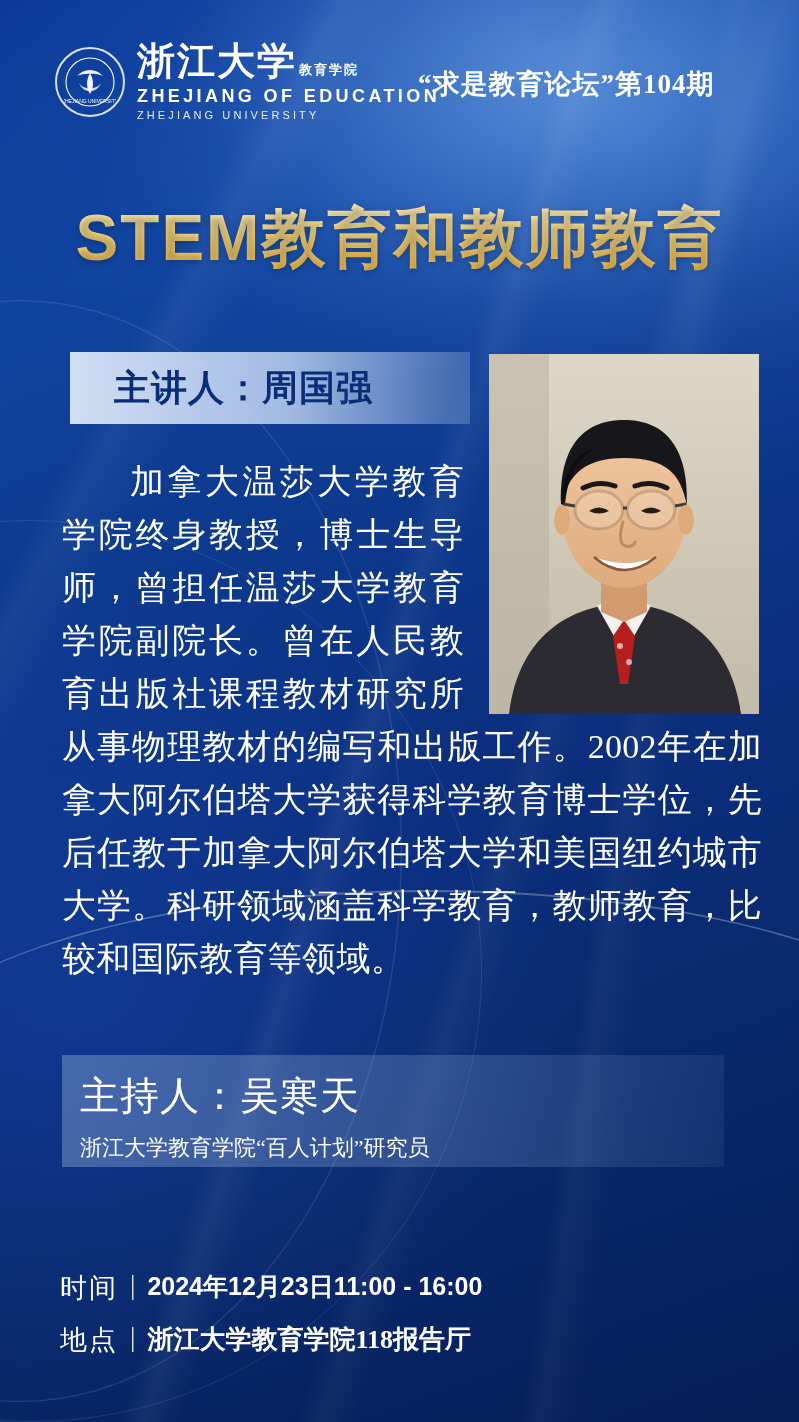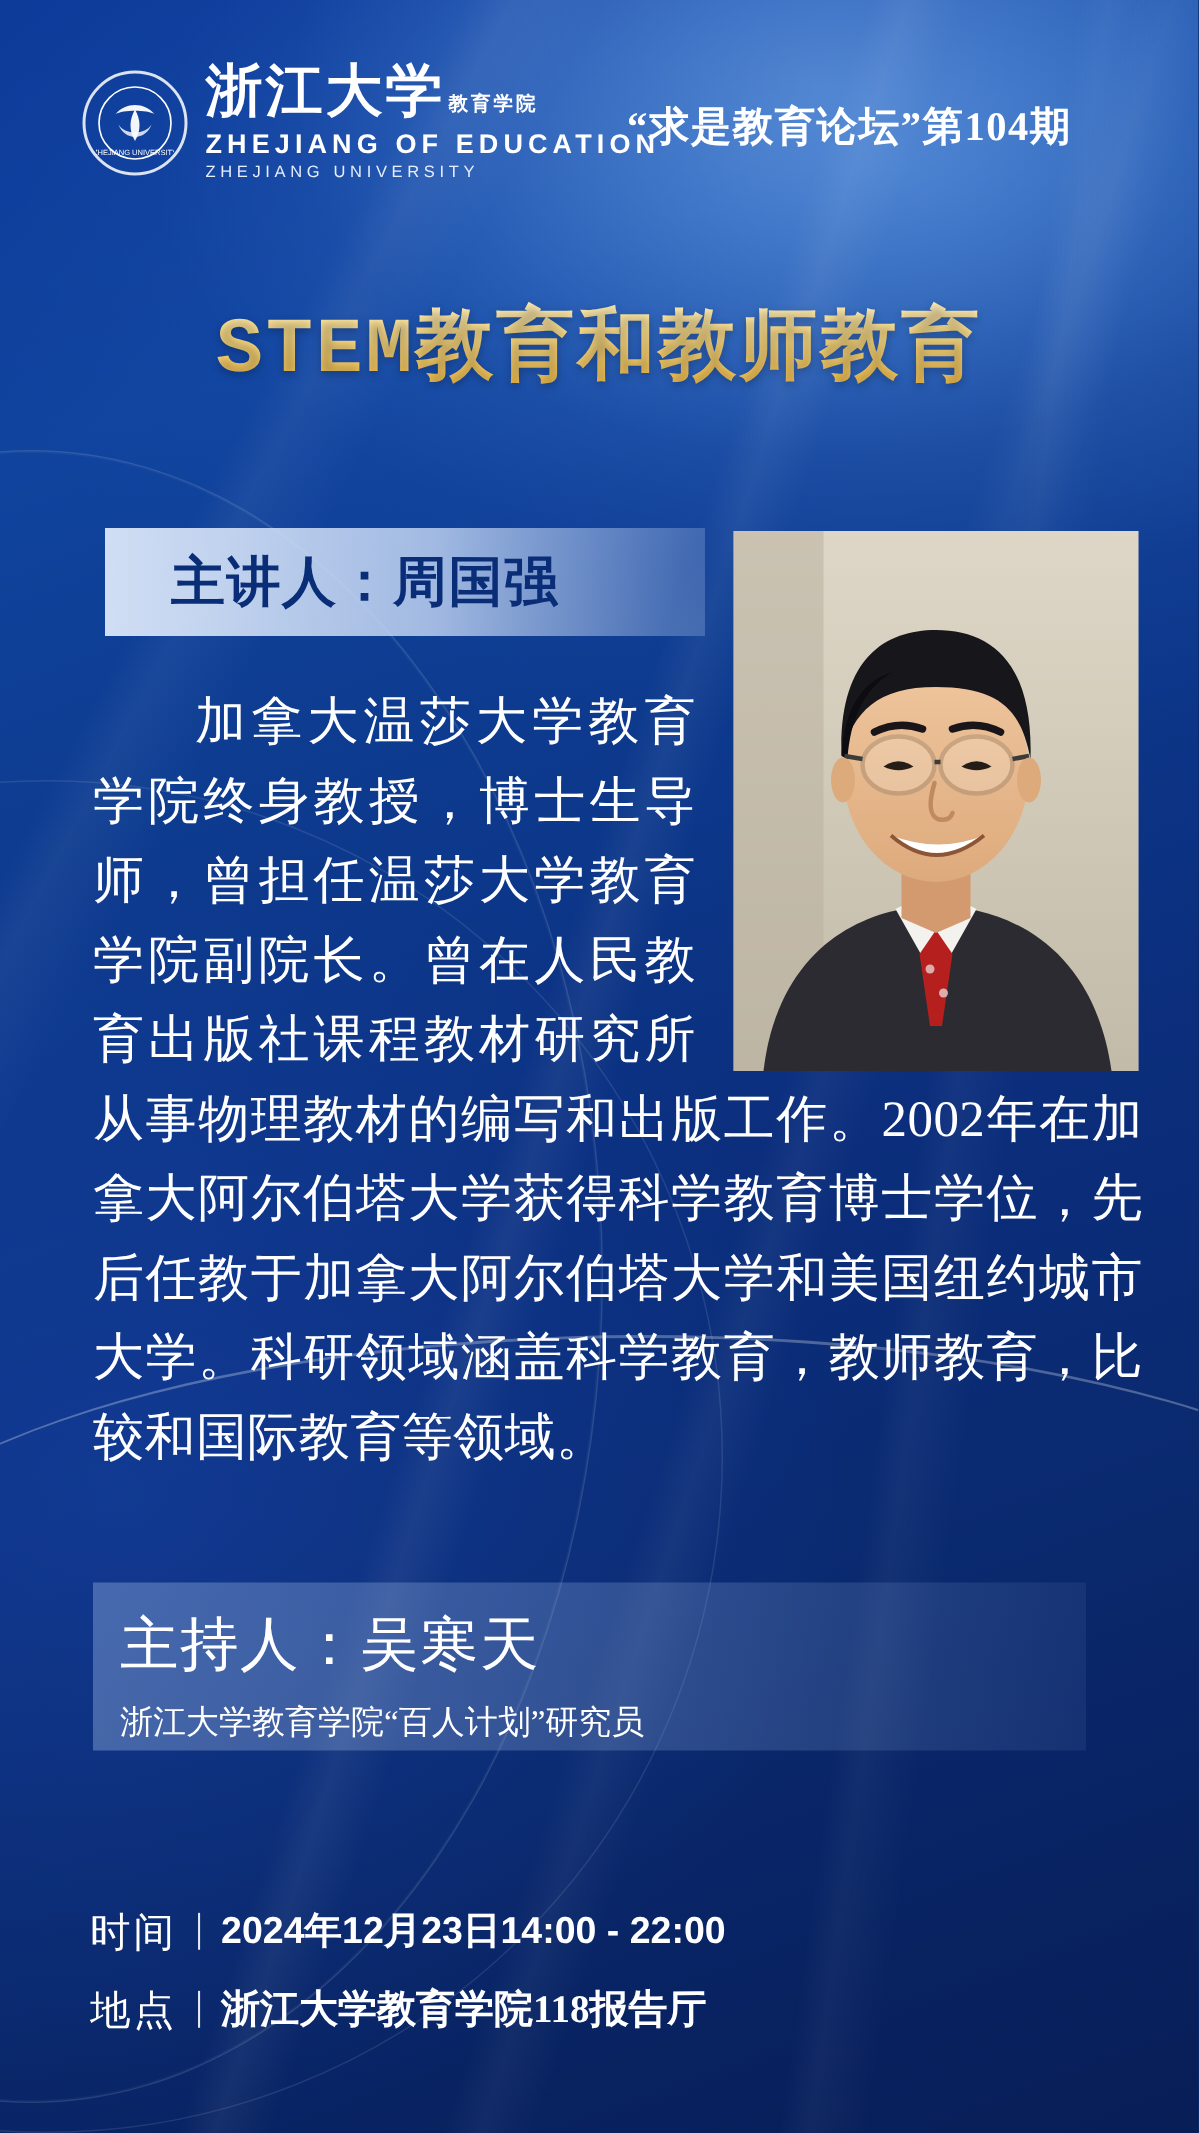--- a/index.html
+++ b/index.html
@@ -139,30 +139,30 @@
     letter-spacing: 1px;
     white-space: nowrap;
     font-family: "Liberation Serif", serif;
   }
 
   
   .title {
     position: relative;
     margin-top: 74px;
     text-align: center;
-    font-size: 52px;
+    font-size: 64px;
     font-weight: bold;
     letter-spacing: 2px;
     color: #ffd870;
     background: linear-gradient(180deg, #fff3c8 0%, #ffe08a 40%, #f2b840 100%);
     -webkit-background-clip: text;
     background-clip: text;
     -webkit-text-fill-color: transparent;
     text-shadow: 0 2px 6px rgba(0,0,0,0.25);
-    font-family: Liberation Mono, monospace;
+    font-family: Liberation Sans, sans-serif;
   }
 
   
   .speaker-banner {
     position: absolute;
     left: 70px;
     top: 352px;
     width: 400px;
     height: 72px;
     background: linear-gradient(90deg, rgba(225,236,252,0.92) 0%, rgba(198,216,245,0.80) 55%, rgba(160,186,230,0.30) 100%);
@@ -355,21 +355,21 @@
 
   <div class="host">
     <div class="host-name">主持人：吴寒天</div>
     <div class="host-sub">浙江大学教育学院“百人计划”研究员</div>
   </div>
 
   <div class="footer">
     <div class="f-row">
       <span class="f-label">时间</span>
       <span class="f-sep">|</span>
-      <span class="f-value">2024年12月23日14:00 - 22:00</span>
+      <span class="f-value">2024年12月23日11:00 - 16:00</span>
     </div>
     <div class="f-row">
       <span class="f-label">地点</span>
       <span class="f-sep">|</span>
       <span class="f-value-cn">浙江大学教育学院118报告厅</span>
     </div>
   </div>
 </div>
 
 </body></html>

